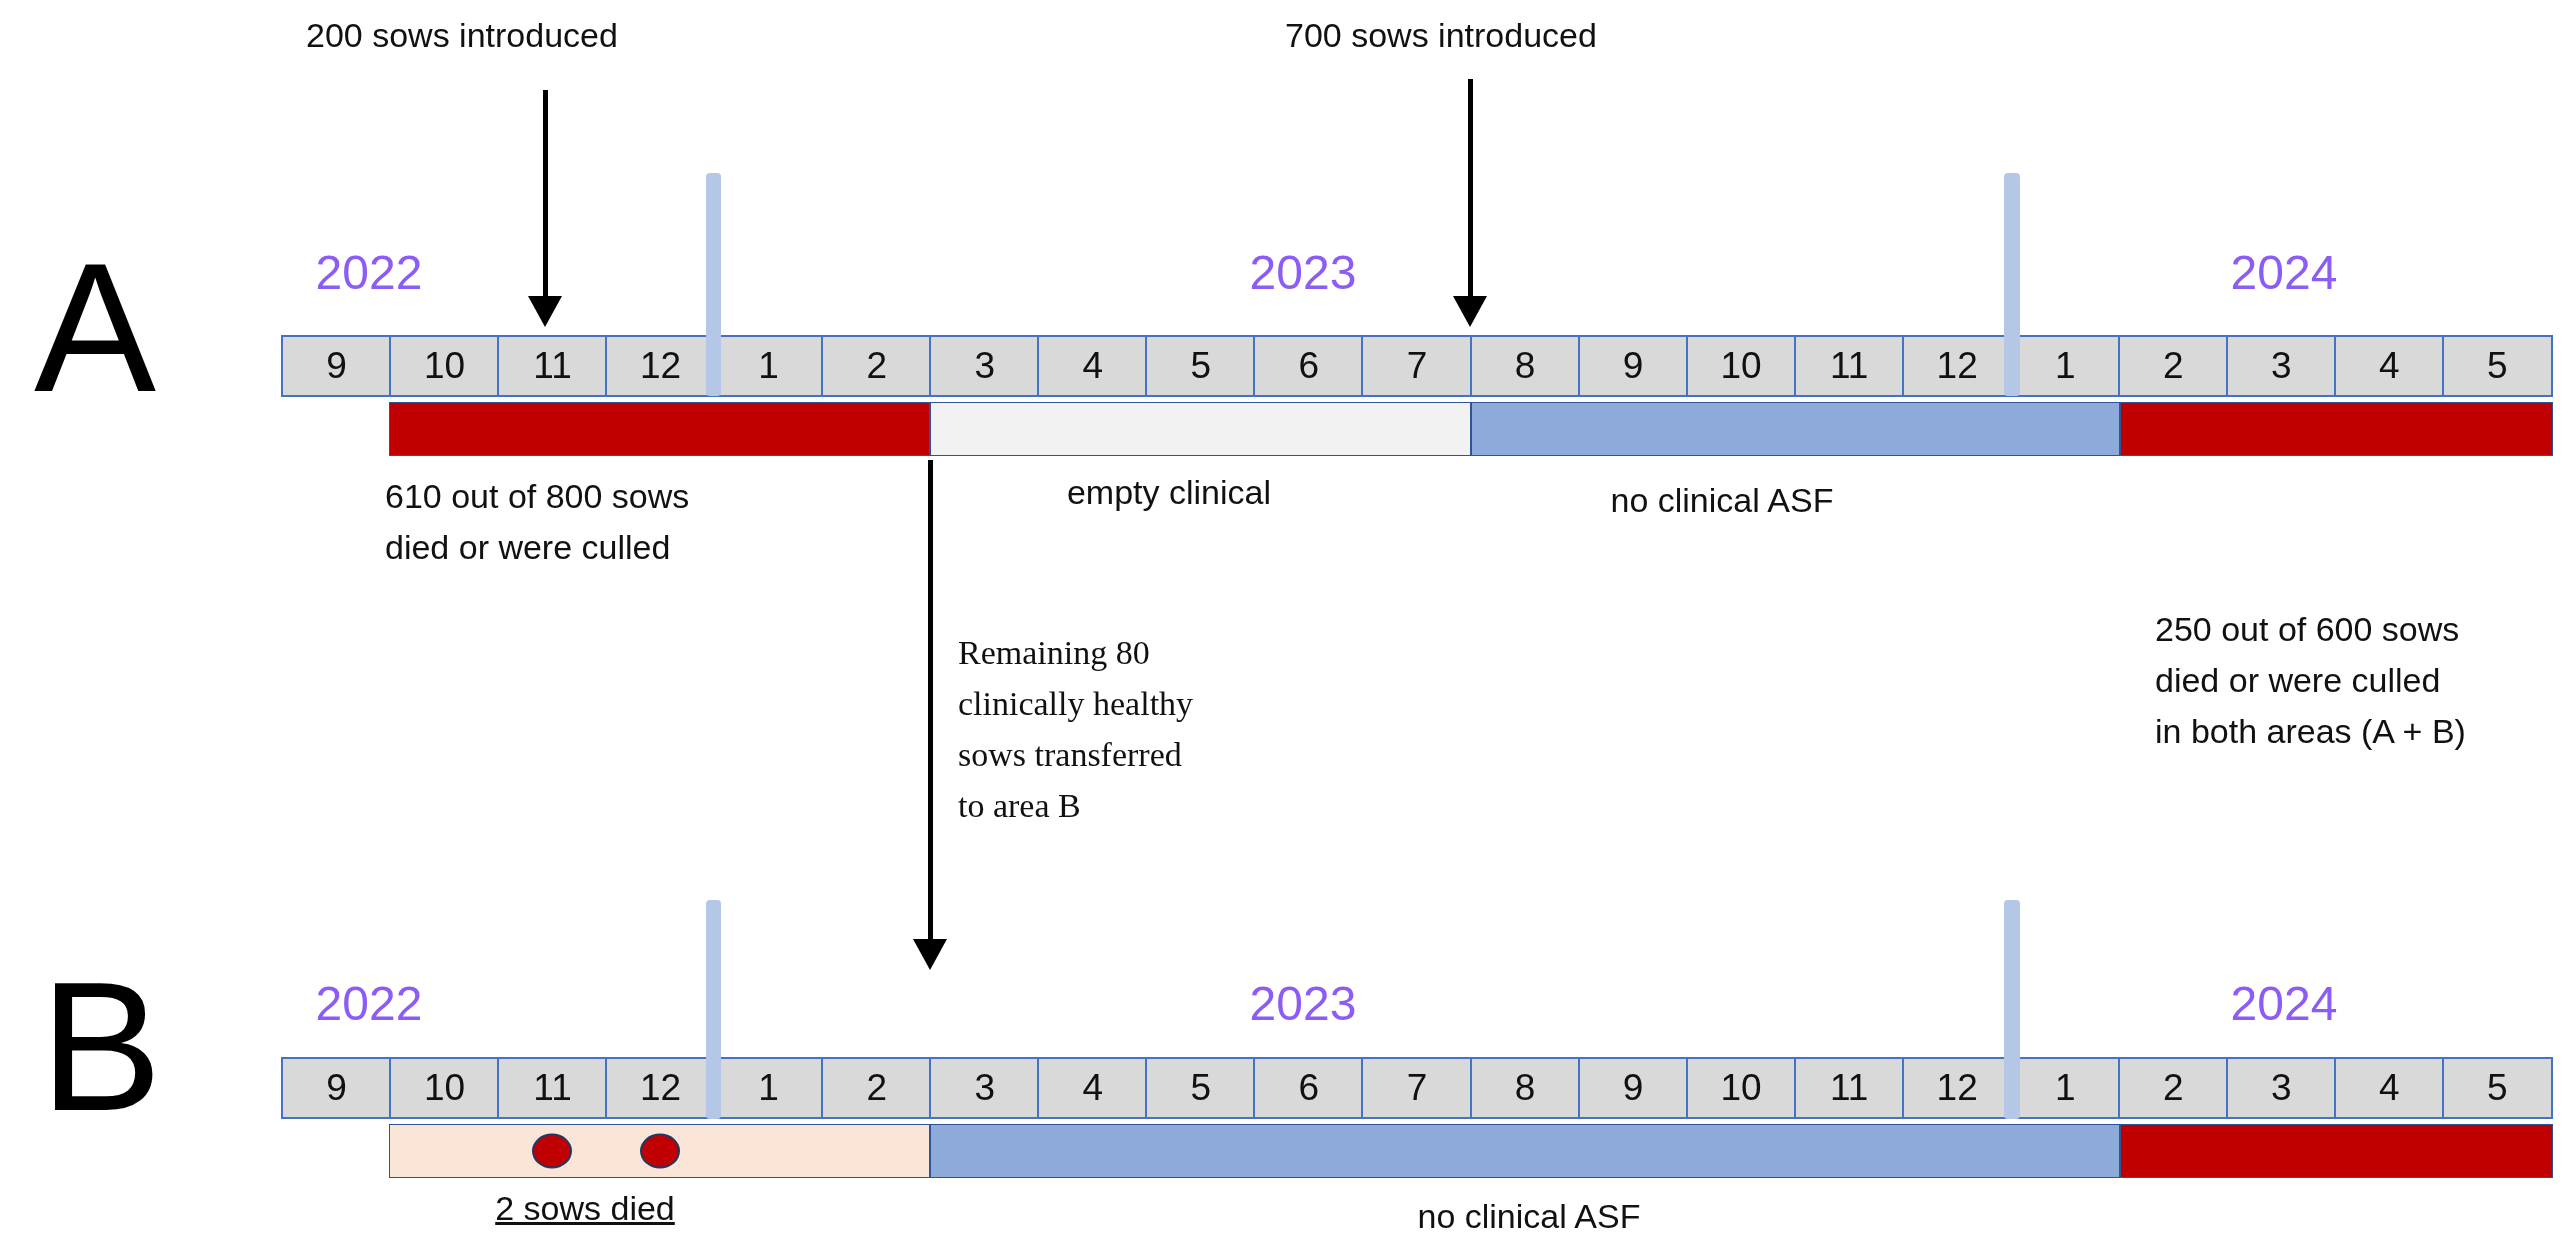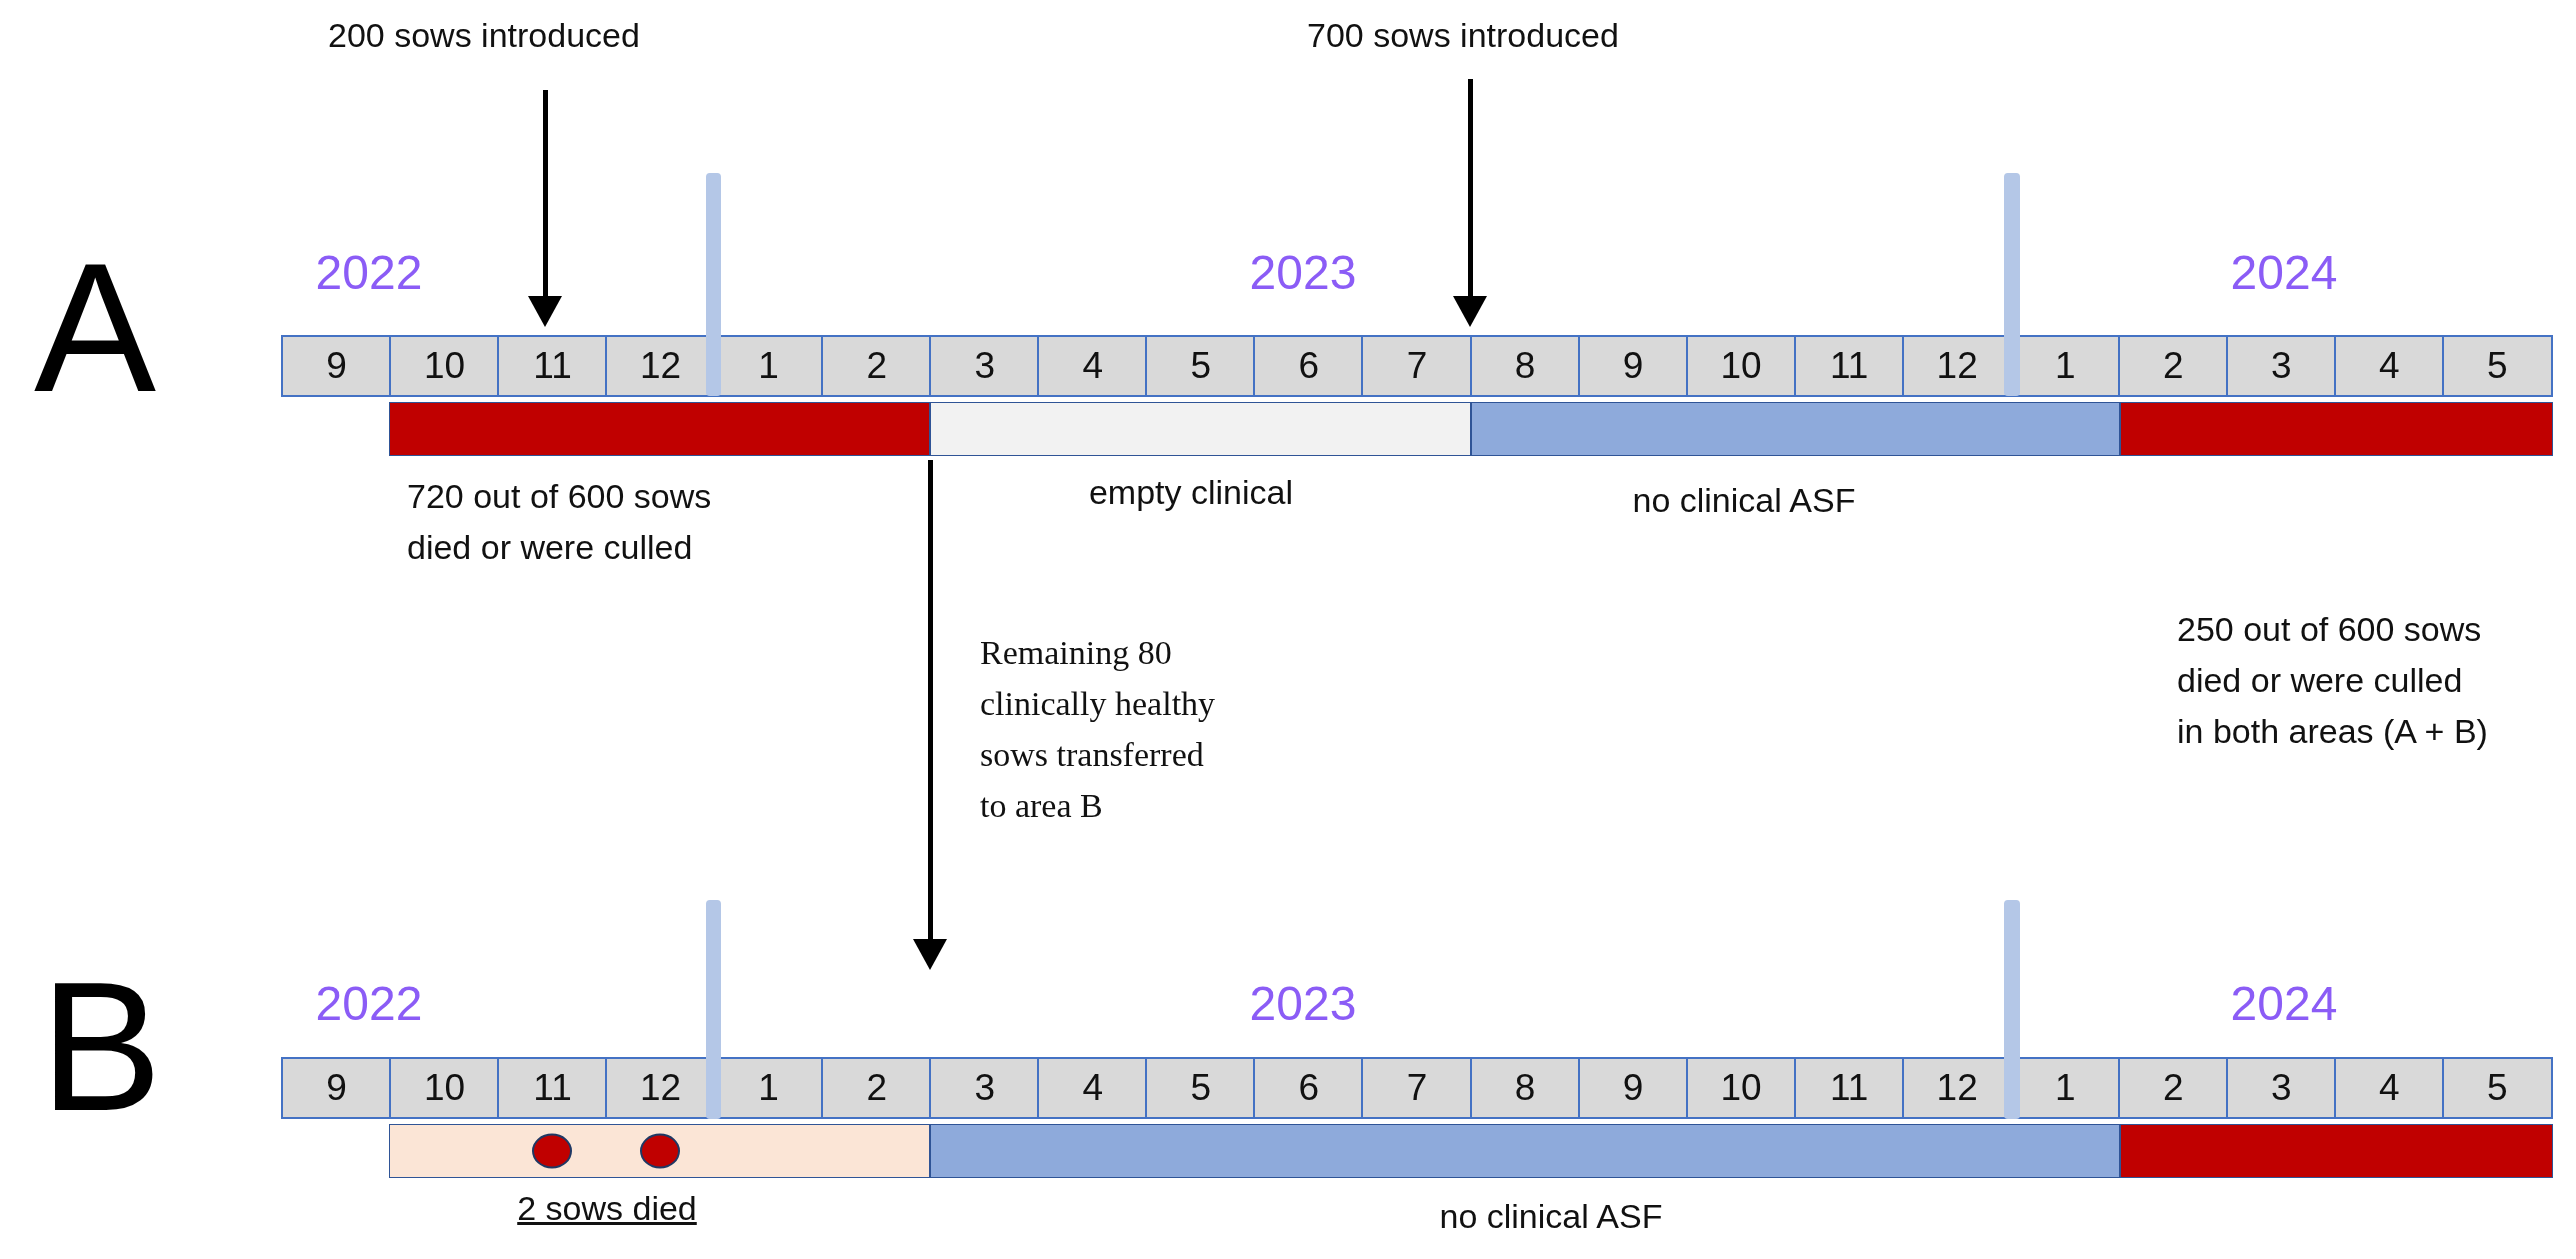--- a/index.html
+++ b/index.html
@@ -3,21 +3,21 @@
 <meta charset="utf-8">
 <style>
   * { margin:0; padding:0; box-sizing:border-box; }
   html,body { background:#ffffff; }
   body { font-family:"Liberation Sans", sans-serif; color:#111; }
 
   .canvas { position:relative; width:2576px; height:1259px; background:#fff; overflow:hidden; }
 
   .big-letter { position:absolute; font-size:183px; line-height:1; font-weight:400; color:#000; }
 
-  .anno { position:absolute; font-size:34px; line-height:1.5; white-space:pre-line; color:#111;margin-left:22px; }
+  .anno { position:absolute; font-size:34px; line-height:1.5; white-space:pre-line; color:#111; }
   .anno.nowrap { white-space:nowrap; }
   .anno.centered { transform:translateX(-50%); text-align:center; }
 
   .v-arrow { position:absolute; width:35px; }
   .v-arrow .shaft { position:absolute; left:50%; margin-left:-2.9px; width:5.8px; top:0; bottom:25px; background:#000; }
   .v-arrow .head { position:absolute; bottom:0; left:50%; margin-left:-17.3px; width:0; height:0;
                    border-left:17.3px solid transparent; border-right:17.3px solid transparent; border-top:31px solid #000; }
 
   .timeline { position:absolute; left:281px; width:2272px; }
   #timeline-a { top:335px; }
@@ -96,21 +96,21 @@
     <div class="segment-row">
         <div class="segment" style="left: 4.7619%; width: 23.8095%; background: rgb(192, 0, 0);"></div>
         <div class="segment" style="left: 28.5714%; width: 23.8095%; background: rgb(242, 242, 242);"></div>
         <div class="segment" style="left: 52.381%; width: 28.5714%; background: rgb(142, 170, 219);"></div>
         <div class="segment" style="left: 80.9524%; width: 19.0476%; background: rgb(192, 0, 0);"></div>
       </div>
   <div class="year-marker" style="left: calc(19.0476% - 7.7px);"></div>
       <div class="year-marker" style="left: calc(76.1905% - 7.7px);"></div>
     </div>
 
-  <div class="anno" style="left:385px; top:471px;">720 out of 600 sows
+  <div class="anno" style="left:385px; top:471px;">610 out of 800 sows
 died or were culled</div>
   <div class="anno centered nowrap" style="left:1169px; top:467px;">empty clinical</div>
   <div class="anno centered nowrap" style="left:1722px; top:475px;">no clinical ASF</div>
   <div class="anno" style="left:958px; top:627px;font-family:Liberation Serif, serif;">Remaining 80
 clinically healthy
 sows transferred
 to area B</div>
   <div class="anno" style="left:2155px; top:604px;">250 out of 600 sows
 died or were culled
 in both areas (A + B)</div>

